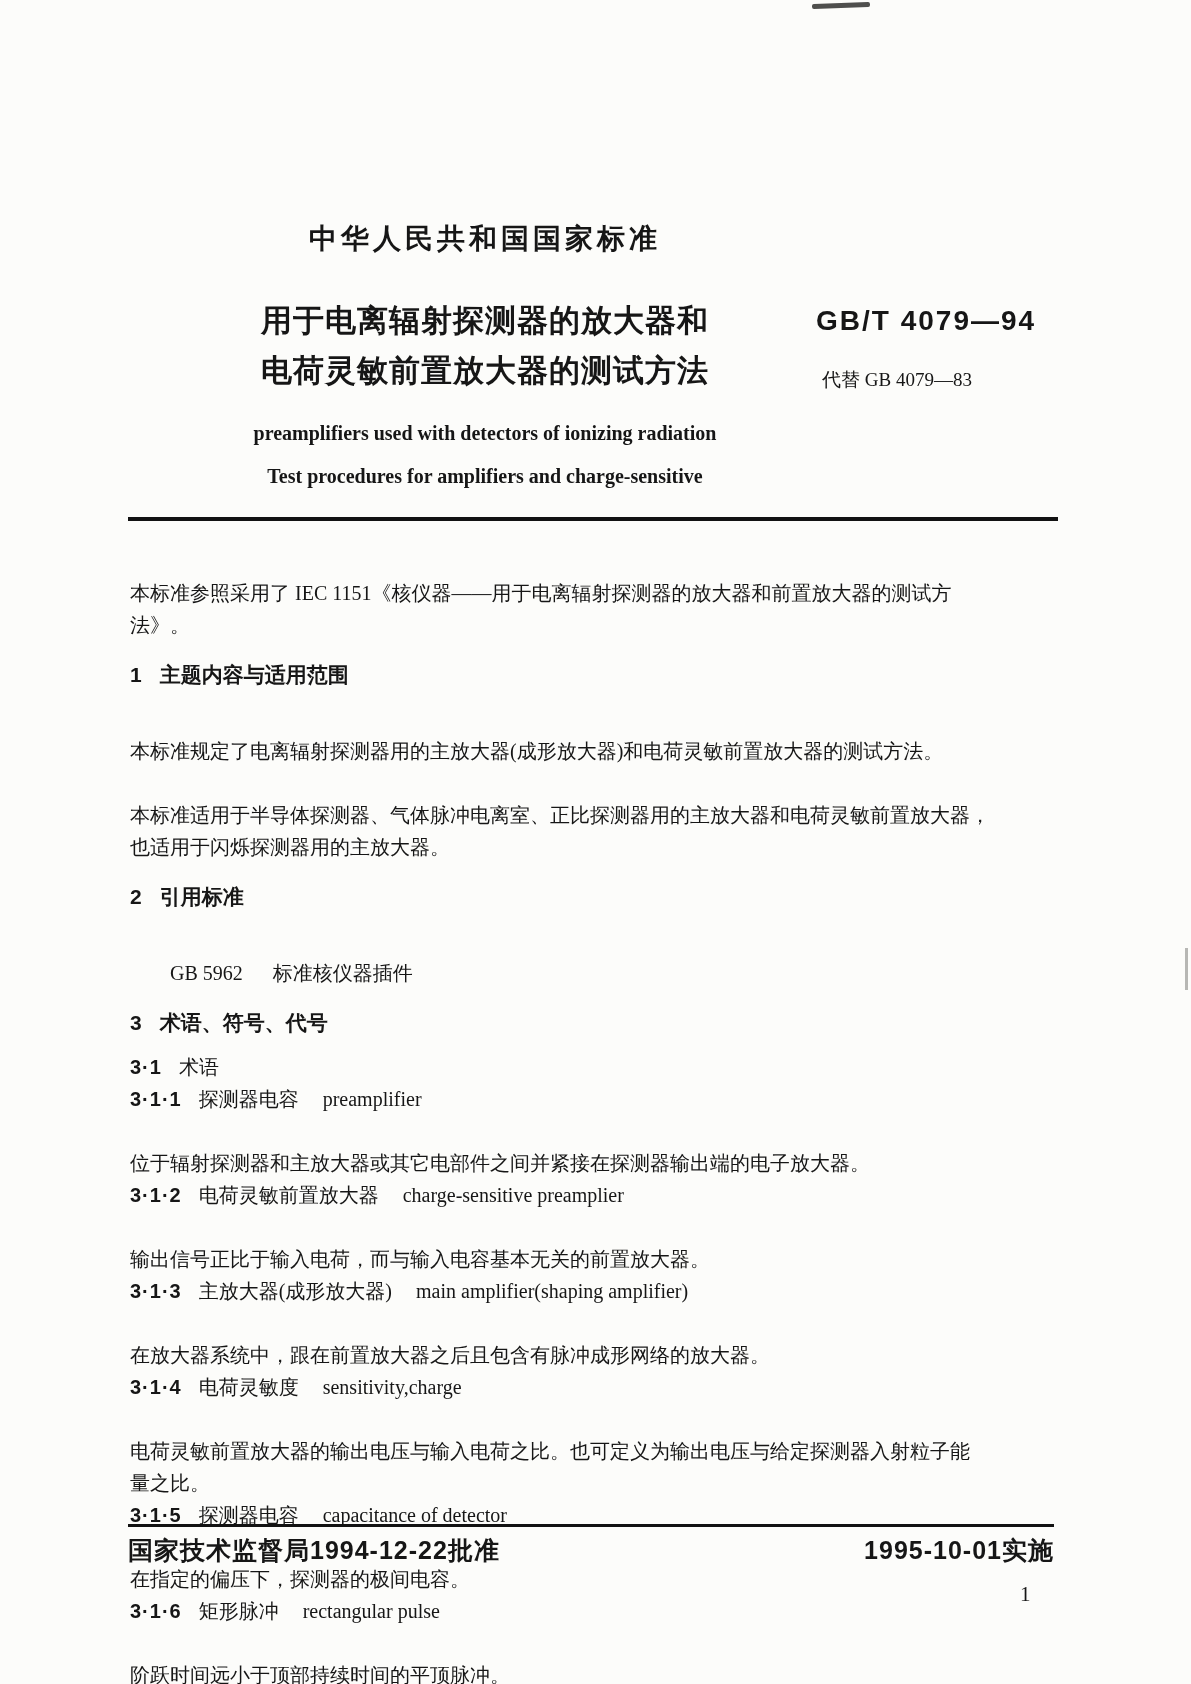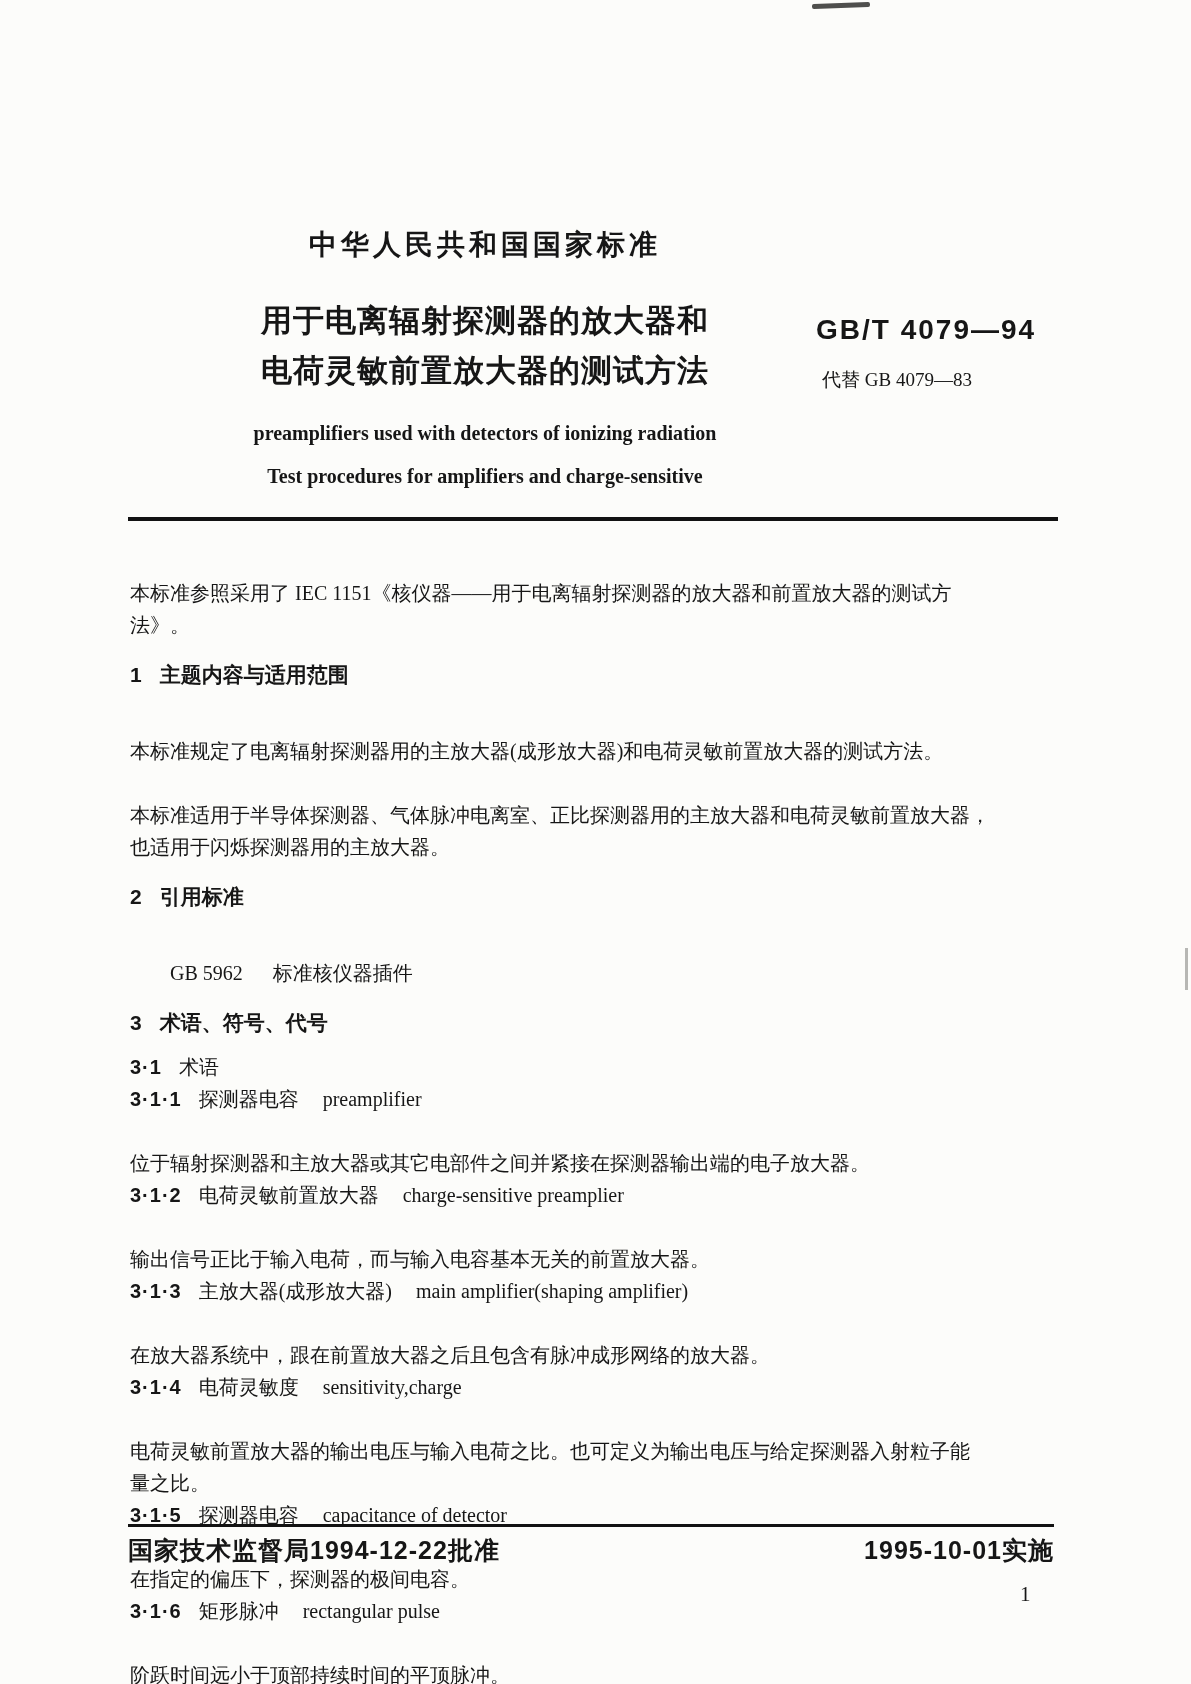--- a/index.html
+++ b/index.html
@@ -7,38 +7,37 @@
     position:relative;
     width:1191px; height:1684px;
     margin:0 auto;
     background:#fcfcfa;
     color:#161616;
     font-family:"Liberation Serif", serif;
     overflow:hidden;
   }
   
   .std-label {
-    position:absolute; left:130px; top:226px; width:710px;
+    position:absolute; left:130px; top:220px; width:710px;
     text-align:center;
     font-family:"Liberation Sans", sans-serif;
     font-weight:700; font-size:28px; letter-spacing:4px;
     white-space:nowrap;
   }
   .title-zh {
     position:absolute; left:130px; top:296px; width:710px;
     text-align:center;
     font-family:"Liberation Sans", sans-serif;
     font-weight:700; font-size:31px; line-height:50px; letter-spacing:1px;
   }
   .code-number {
     position:absolute; left:816px; top:306px;
     font-family:"Liberation Sans", sans-serif;
     font-weight:700; font-size:28px; line-height:30px; letter-spacing:2px;
     white-space:nowrap;
-    margin-top:9px;
   }
   .code-replaces {
     position:absolute; left:822px; top:367px;
     font-size:19px; line-height:26px; white-space:nowrap;
   }
   .title-en {
     position:absolute; left:130px; top:412px; width:710px;
     text-align:center;
     font-weight:700; font-size:20px; line-height:43px;
   }

